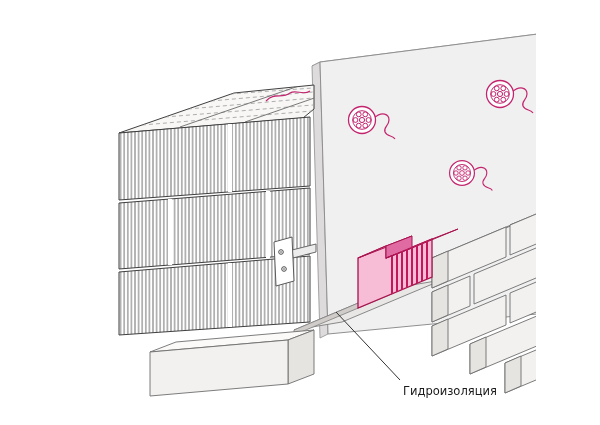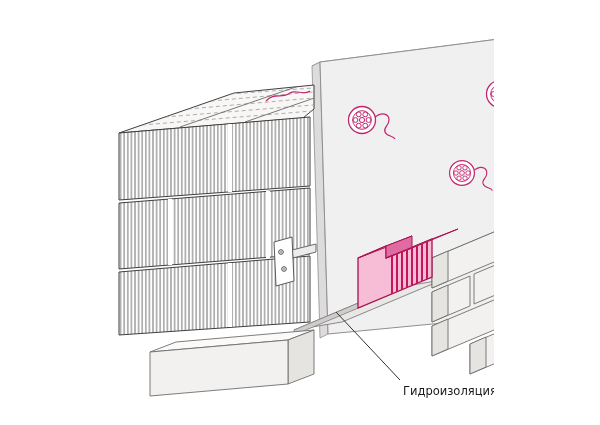--- a/index.html
+++ b/index.html
@@ -1,16 +1,16 @@
 <!DOCTYPE html>
 <html><head>
 <meta charset="utf-8">
 <style>
   html,body{margin:0;padding:0;background:#fff;}
-  .stage{position:relative;width:494px;height:425px;background:#fff;overflow:hidden;text-align:right;}
+  .stage{position:relative;width:536px;height:425px;background:#fff;overflow:hidden;text-align:right;}
   svg{display:block;}
   .label{font:11.5px "DejaVu Sans", sans-serif;fill:#1a1a1a;}
   .panel-face{fill:#f1f0f0;stroke:#8f8f8f;stroke-width:1;}
   .panel-edge{fill:#dddbdb;stroke:#8f8f8f;stroke-width:.8;}
   .panel-top{fill:#e6e4e4;stroke:#8f8f8f;stroke-width:.8;}
   .blk-top{fill:#f8f7f6;stroke:#3f3f3f;stroke-width:1;}
   .blk-course{fill:url(#vlines);stroke:#3f3f3f;stroke-width:1;}
   .blk-dash{stroke:#9a9a9a;stroke-width:.8;fill:none;stroke-dasharray:4 3;}
   .blk-joint-top{stroke:#6a6a6a;stroke-width:.9;fill:none;}
   .blk-joint-white{stroke:#fff;stroke-width:4;fill:none;}

